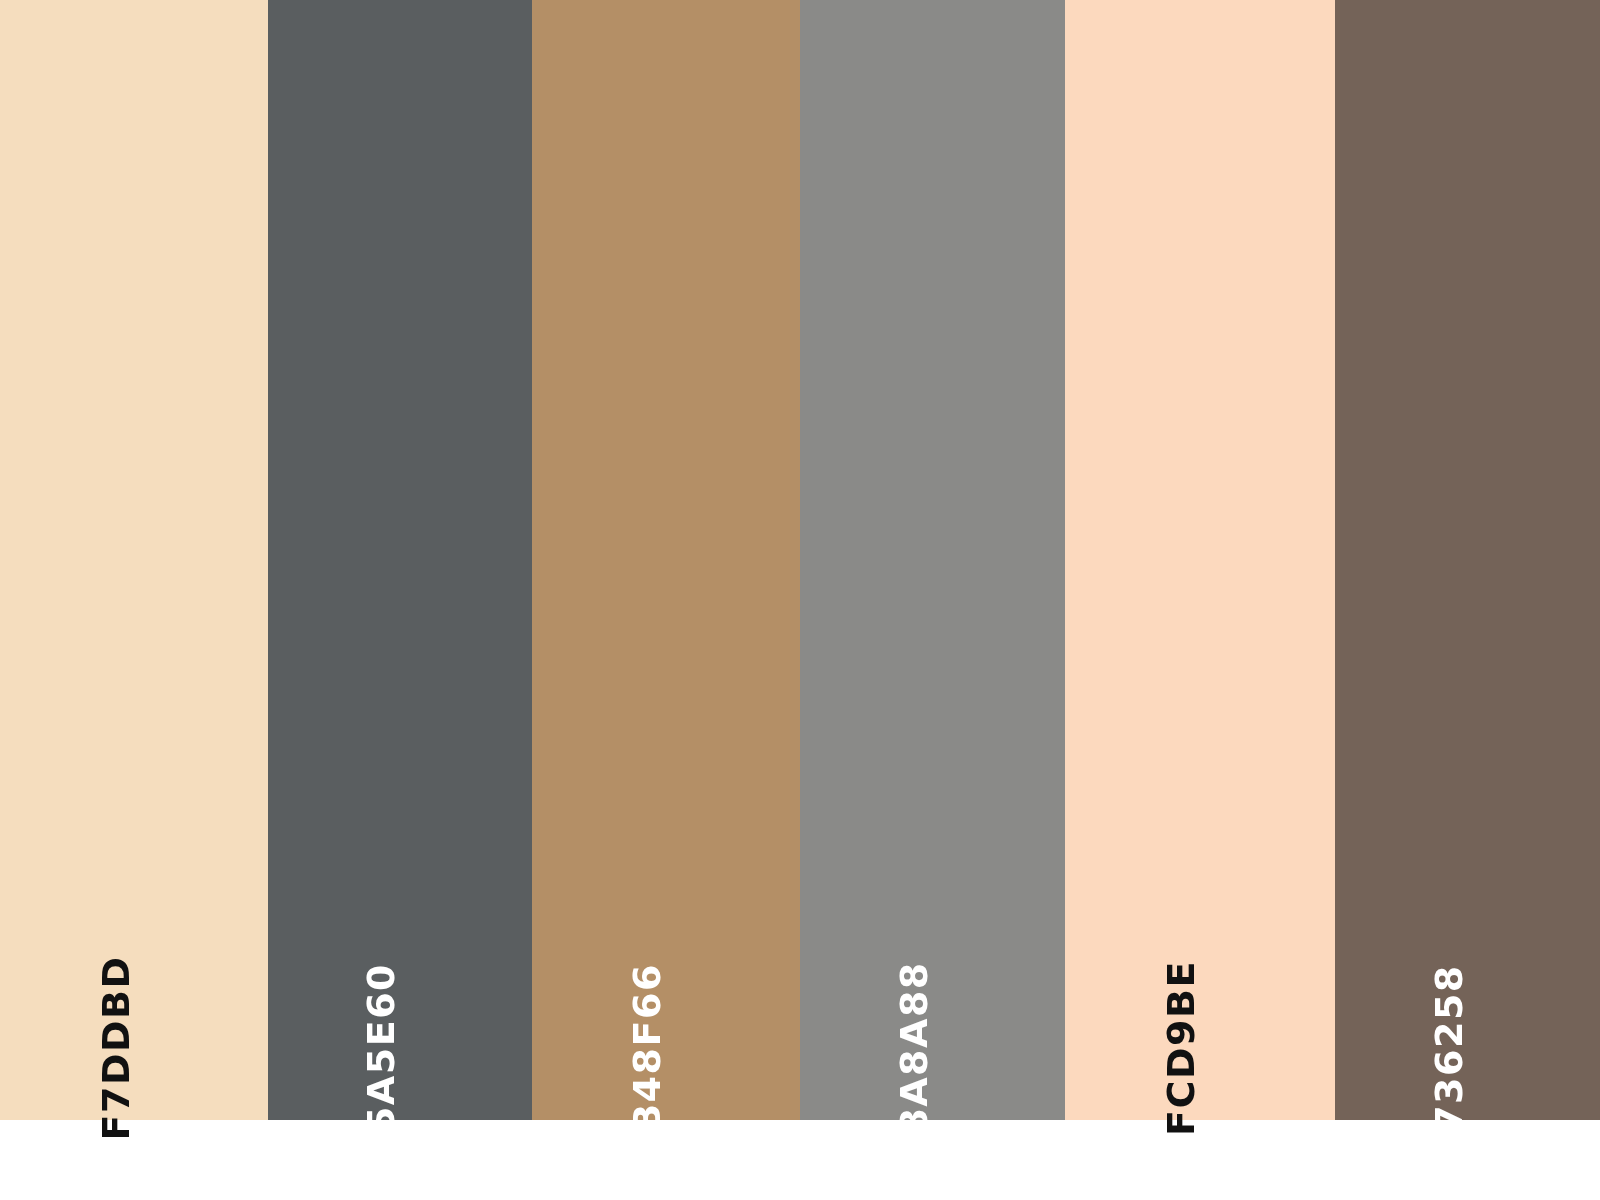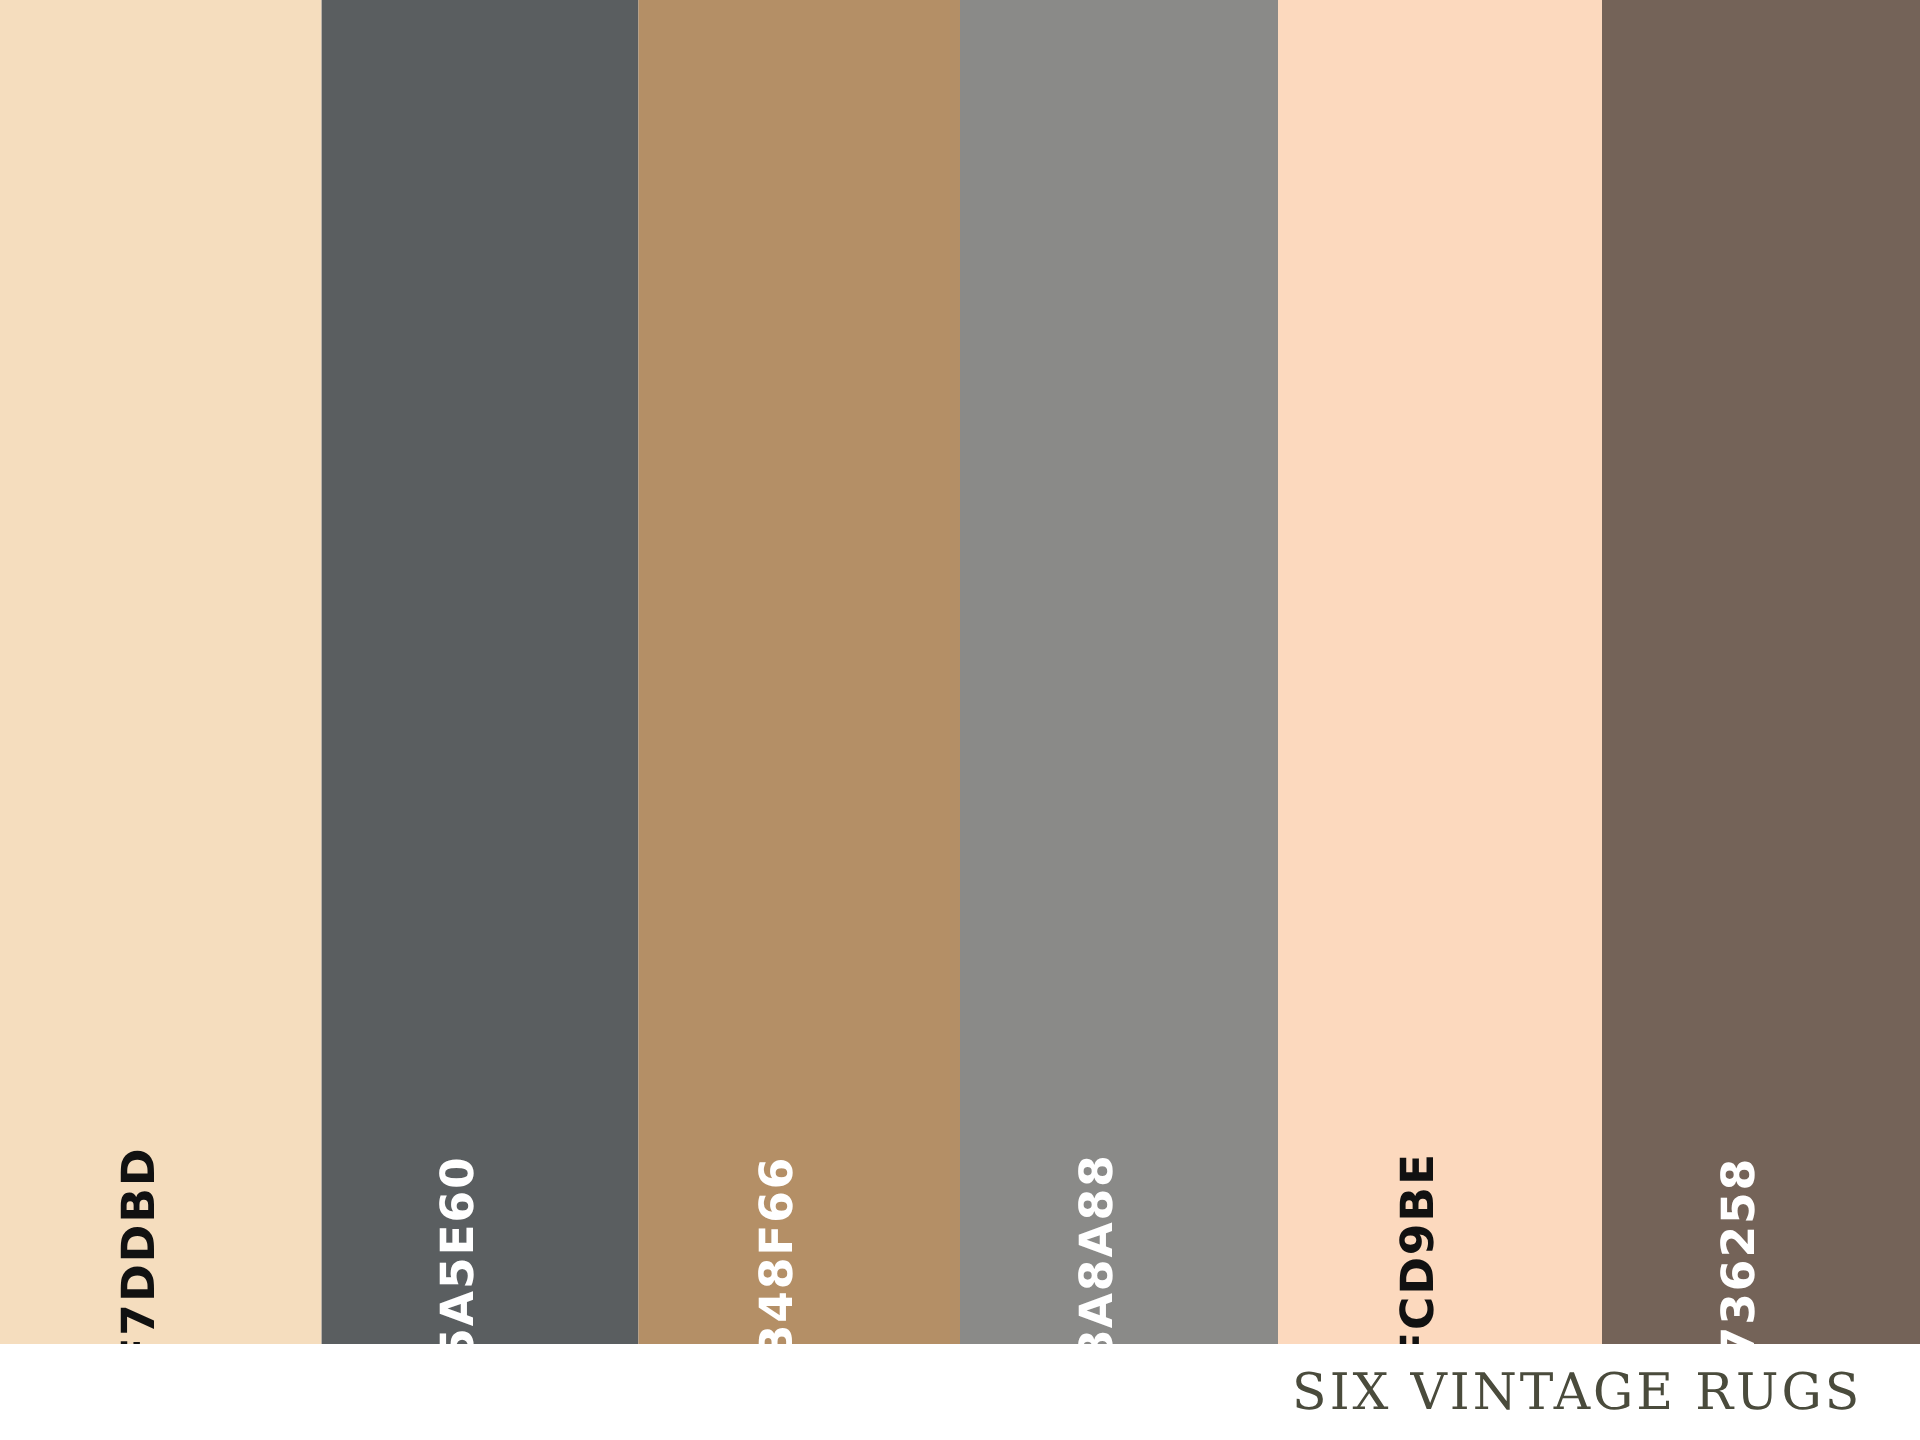--- a/index.html
+++ b/index.html
@@ -125,17 +125,14 @@
     </div>
 
     <div class="swatch" style="background: rgb(116, 99, 88); width: 265px;">
       <div class="swatch-label">
         <span class="swatch-label-text" style="color: rgb(255, 255, 255);">736258</span>
       </div>
     </div>
 
   </div>
 
-  <div id="footer">
-    <div id="brand-logo" style="color: rgb(74, 75, 60);">SIX VINTAGE RUGS</div>
-  </div>
 
 </div>
 
 </body></html>

